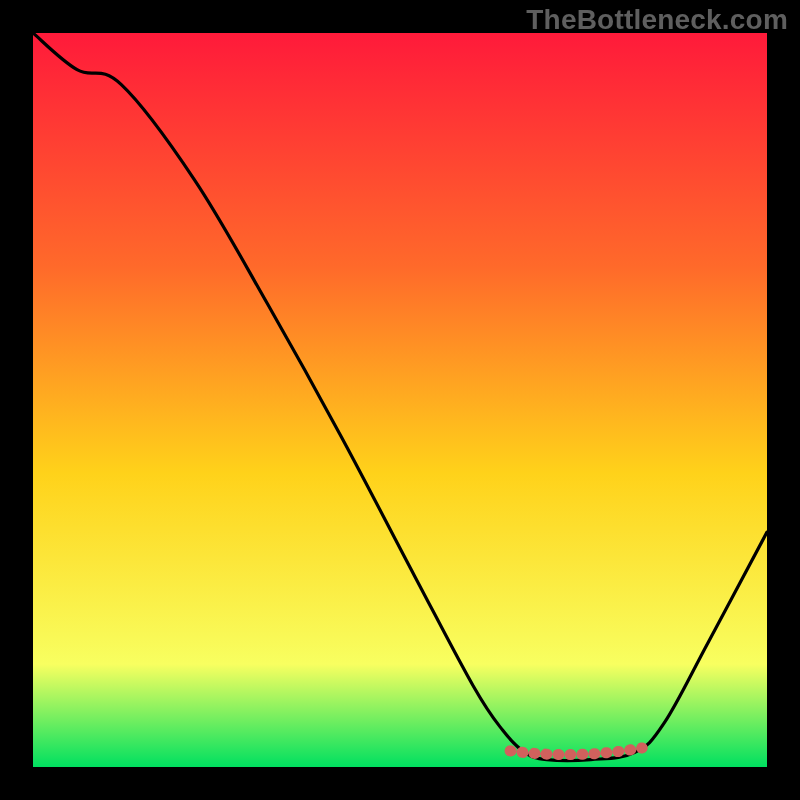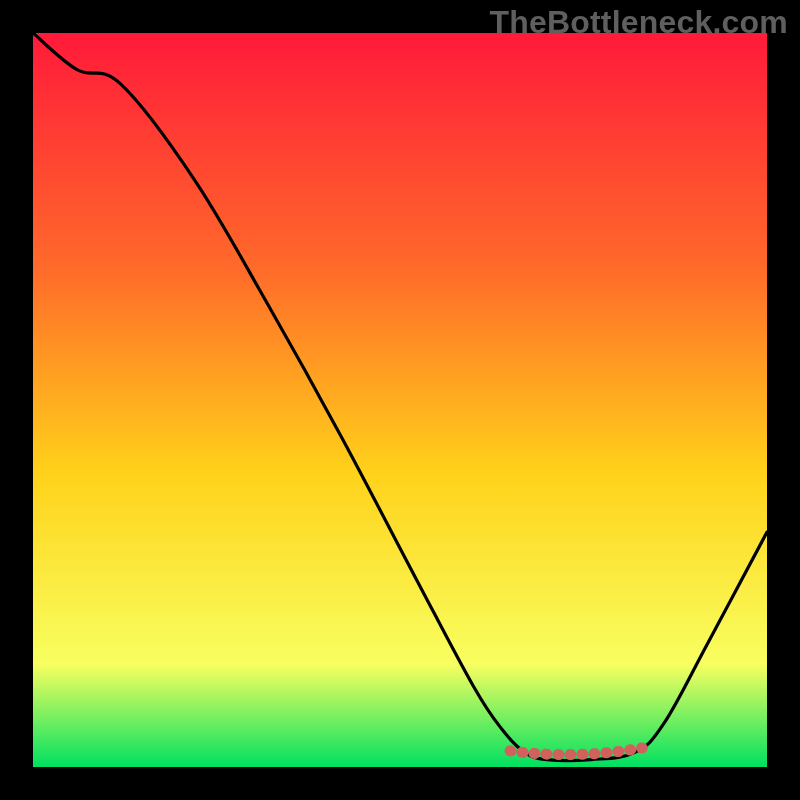--- a/index.html
+++ b/index.html
@@ -15,21 +15,21 @@
     position: relative;
     width: 800px;
     height: 800px;
     background: #000;
   }
   .watermark {
     position: absolute;
     top: 4px;
     right: 12px;
     color: #5f5f5f;
-    font-size: 32px;
+    font-size: 28px;
     font-weight: 600;
     letter-spacing: 0.2px;
     z-index: 10;
   }
   .plot {
     position: absolute;
     left: 33px;
     top: 33px;
     width: 734px;
     height: 734px;

